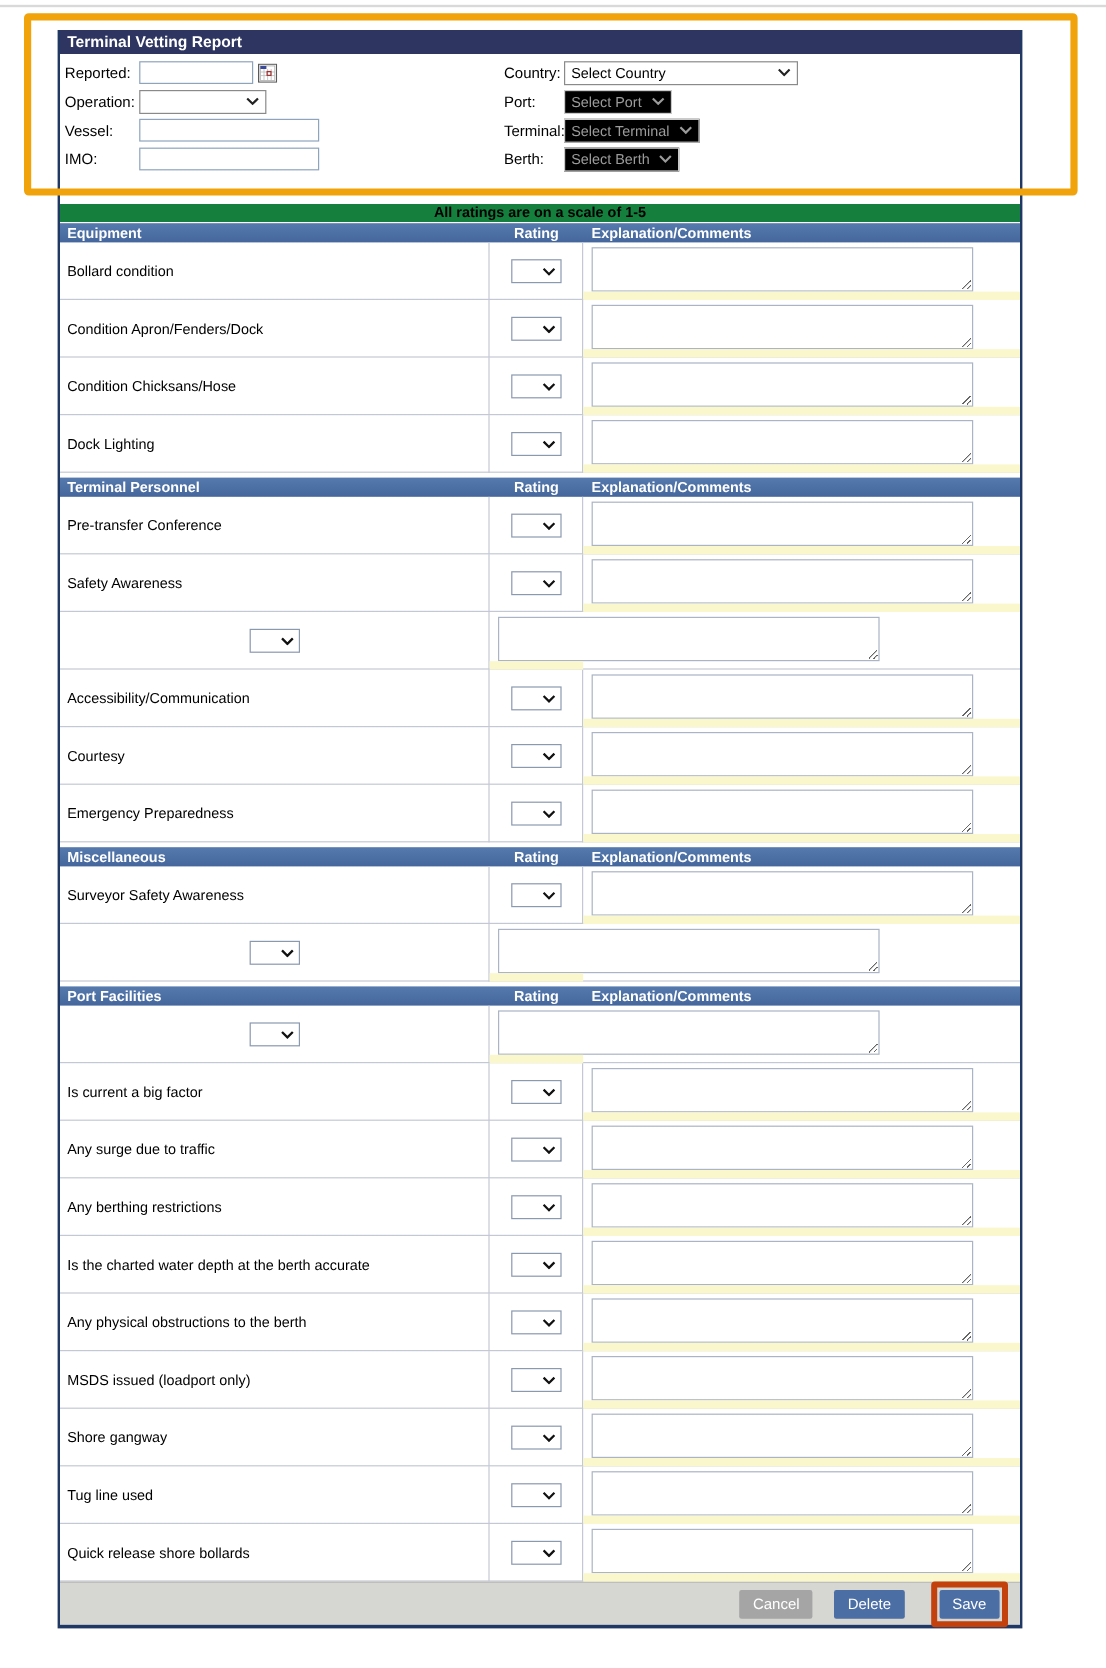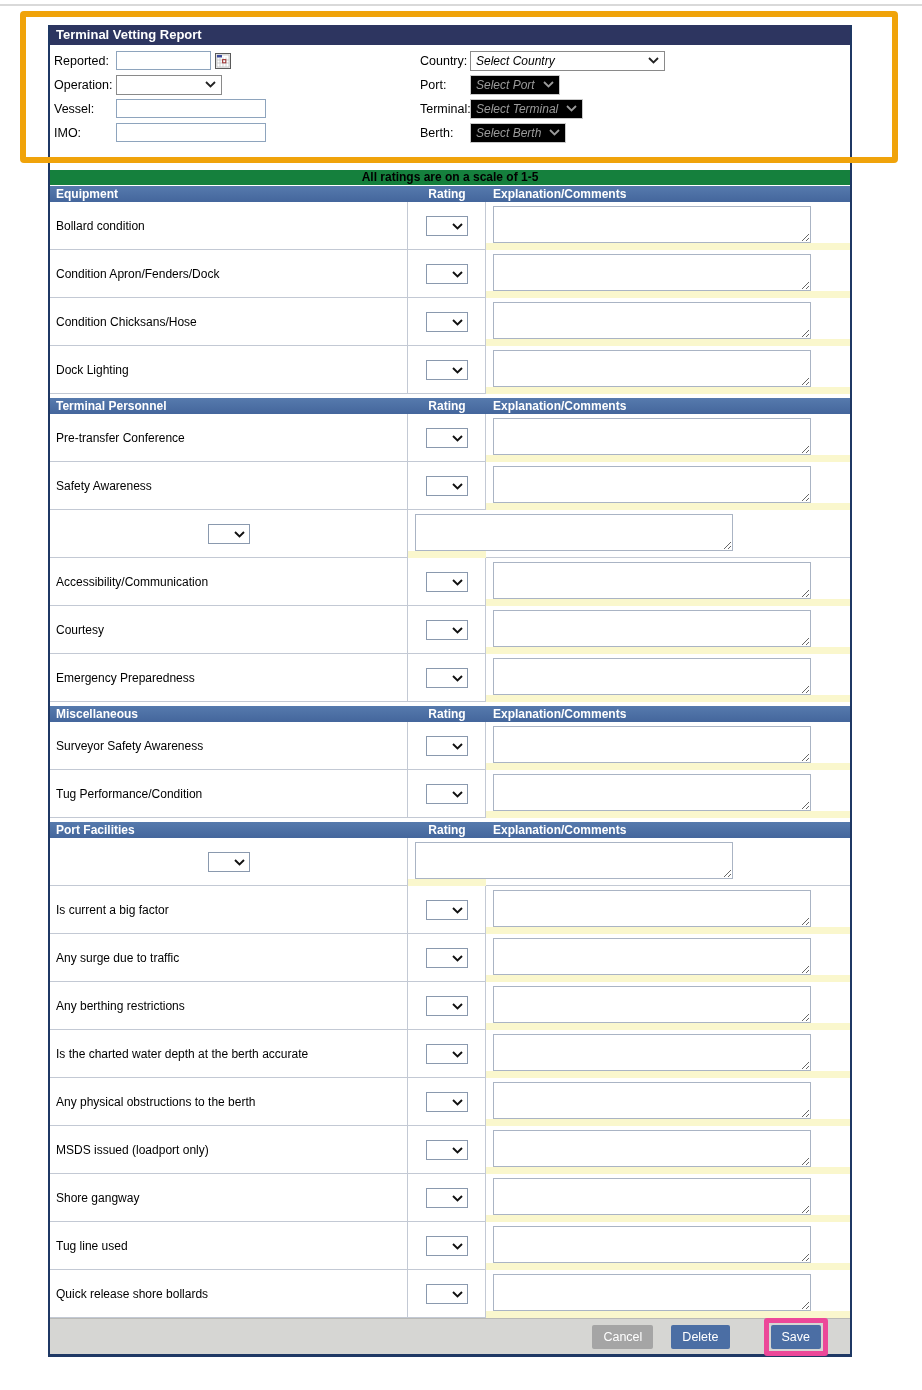--- a/index.html
+++ b/index.html
@@ -39,21 +39,21 @@
   .ti.w95 { width: 95px; }
   .ti.w150 { width: 150px; }
   .cal-btn { display: inline-flex; margin-left: 4px; cursor: pointer; }
 
   
   .fselect {
     display: inline-flex; align-items: center; justify-content: space-between;
     height: 20px; background: #fff; border: 1px solid #8a8a8a; padding: 0 5px;
     font-size: 12px; cursor: default;
   }
-  .fselect .fs-text { white-space: nowrap; font-style: italic; }
+  .fselect .fs-text { white-space: nowrap; }
   .fselect svg { margin-left: 8px; flex: 0 0 auto; }
   .fselect.disabled { border-color: #c9c9c9; background: #000000; color: #9b9b9b; }
   .op-select { width: 106px; }
   .country-select { width: 195px; }
 
   
   .scale-bar {
     height: 15px; line-height: 15px; background: #15803d; color: #000;
     text-align: center; font-weight: bold; font-size: 12px; margin-bottom: 1px;
   }
@@ -88,22 +88,22 @@
     padding-right: 6px;
   }
   .btn {
     height: 24px; padding: 0 11px; border: none; color: #fff; font-family: inherit;
     font-size: 12.5px; border-radius: 2px; cursor: pointer;
   }
   .btn-cancel { background: #A5A5A5; margin-right: 18px; }
   .btn-delete { background: #4B6EA4; margin-right: 18px; }
   .btn-save  { background: #4B6EA4; }
   .save-annotation {
-    border: 5px solid #ec4899; border-radius: 3px; padding: 2px;
-    margin: -6px 16px; display: inline-flex; background: transparent; z-index: 5;
+    border: 5px solid #c2410c; border-radius: 3px; padding: 2px;
+    margin: -6px 4px; display: inline-flex; background: transparent; z-index: 5;
   }
   .bottom-strip { height: 3px; background: #1F3864; }
 </style>
 </head>
 <body>
 
 <div class="page">
   <div class="top-divider"></div>
   <div class="header-annotation"></div>
 
@@ -370,21 +370,20 @@
                   </svg>
       </div>
     </div>
     <div class="cell-comments">
       <textarea class="comment-box" style=""></textarea>
       <div class="comment-strip"></div>
     </div>
   </div>
 
   <div class="row">
-    <div class="cell-label">Tug Performance/Condition</div>
     <div class="cell-rating">
       <div class="fselect rating-select">
         <svg width="11" height="7" viewBox="0 0 11 7">
                     <path d="M1 1 L5.5 5.5 L10 1" fill="none" stroke="#111" stroke-width="1.9"></path>
                   </svg>
       </div>
     </div>
     <div class="cell-comments">
       <textarea class="comment-box" style=""></textarea>
       <div class="comment-strip"></div>

